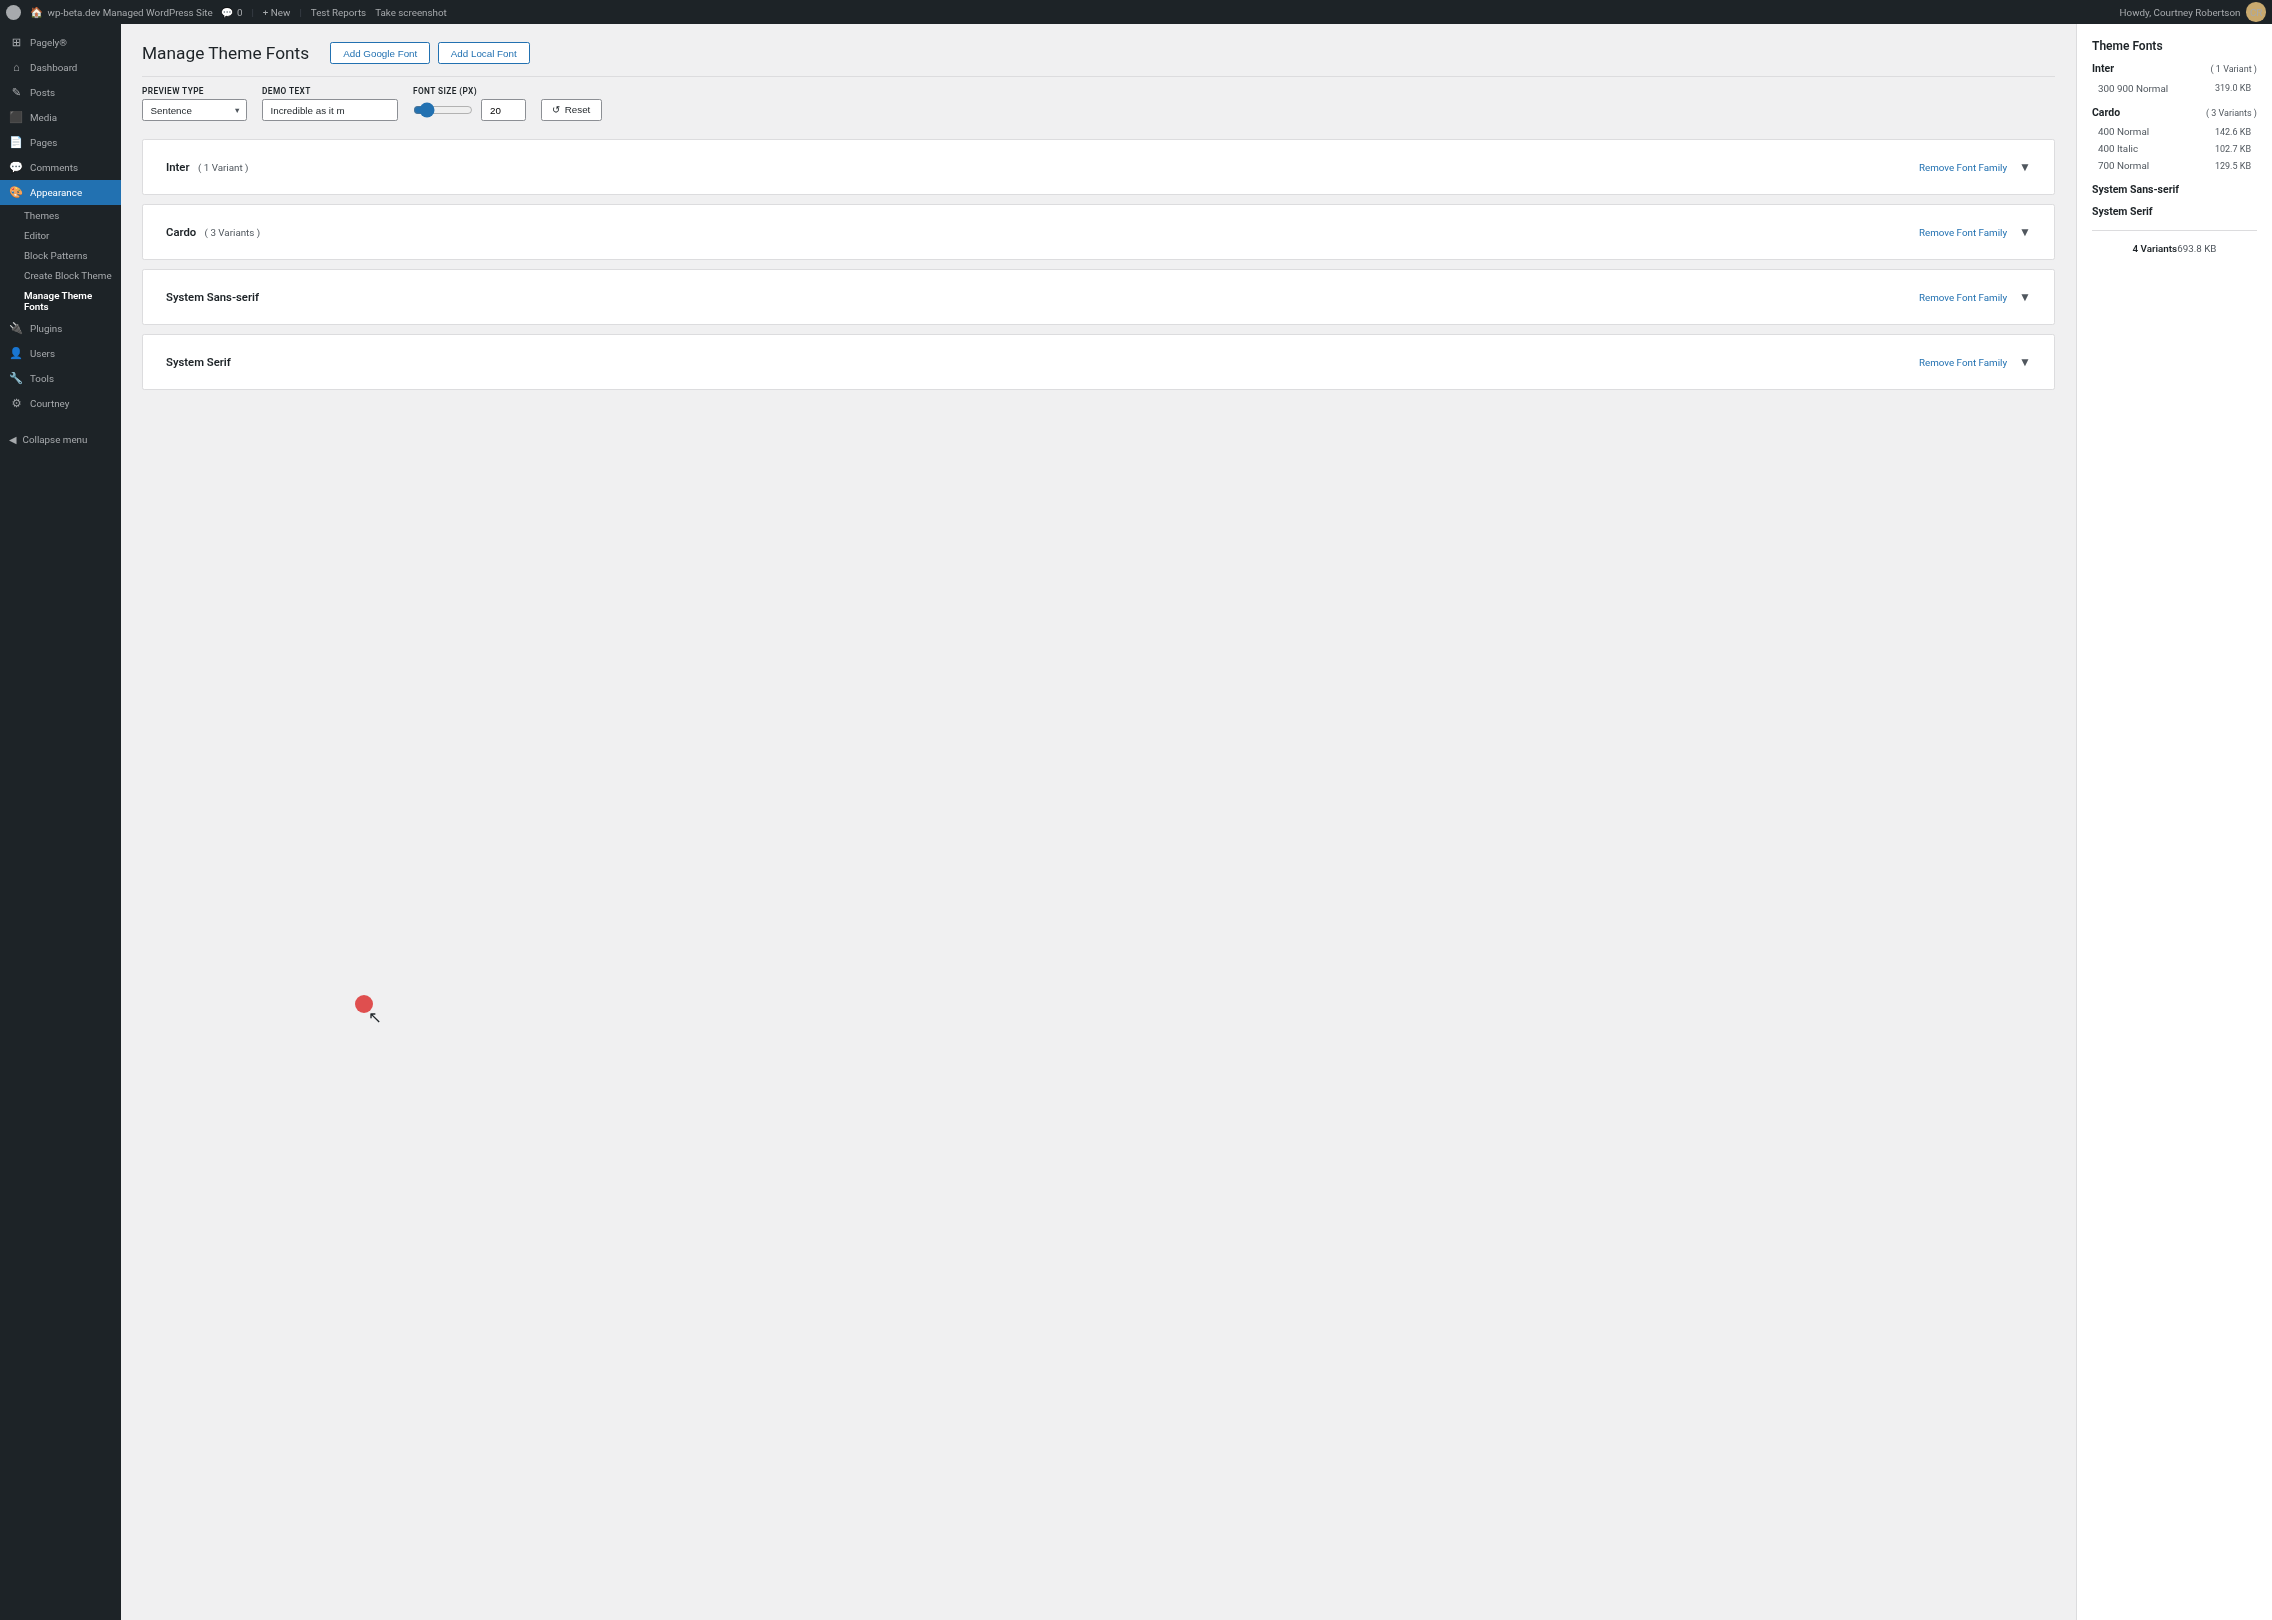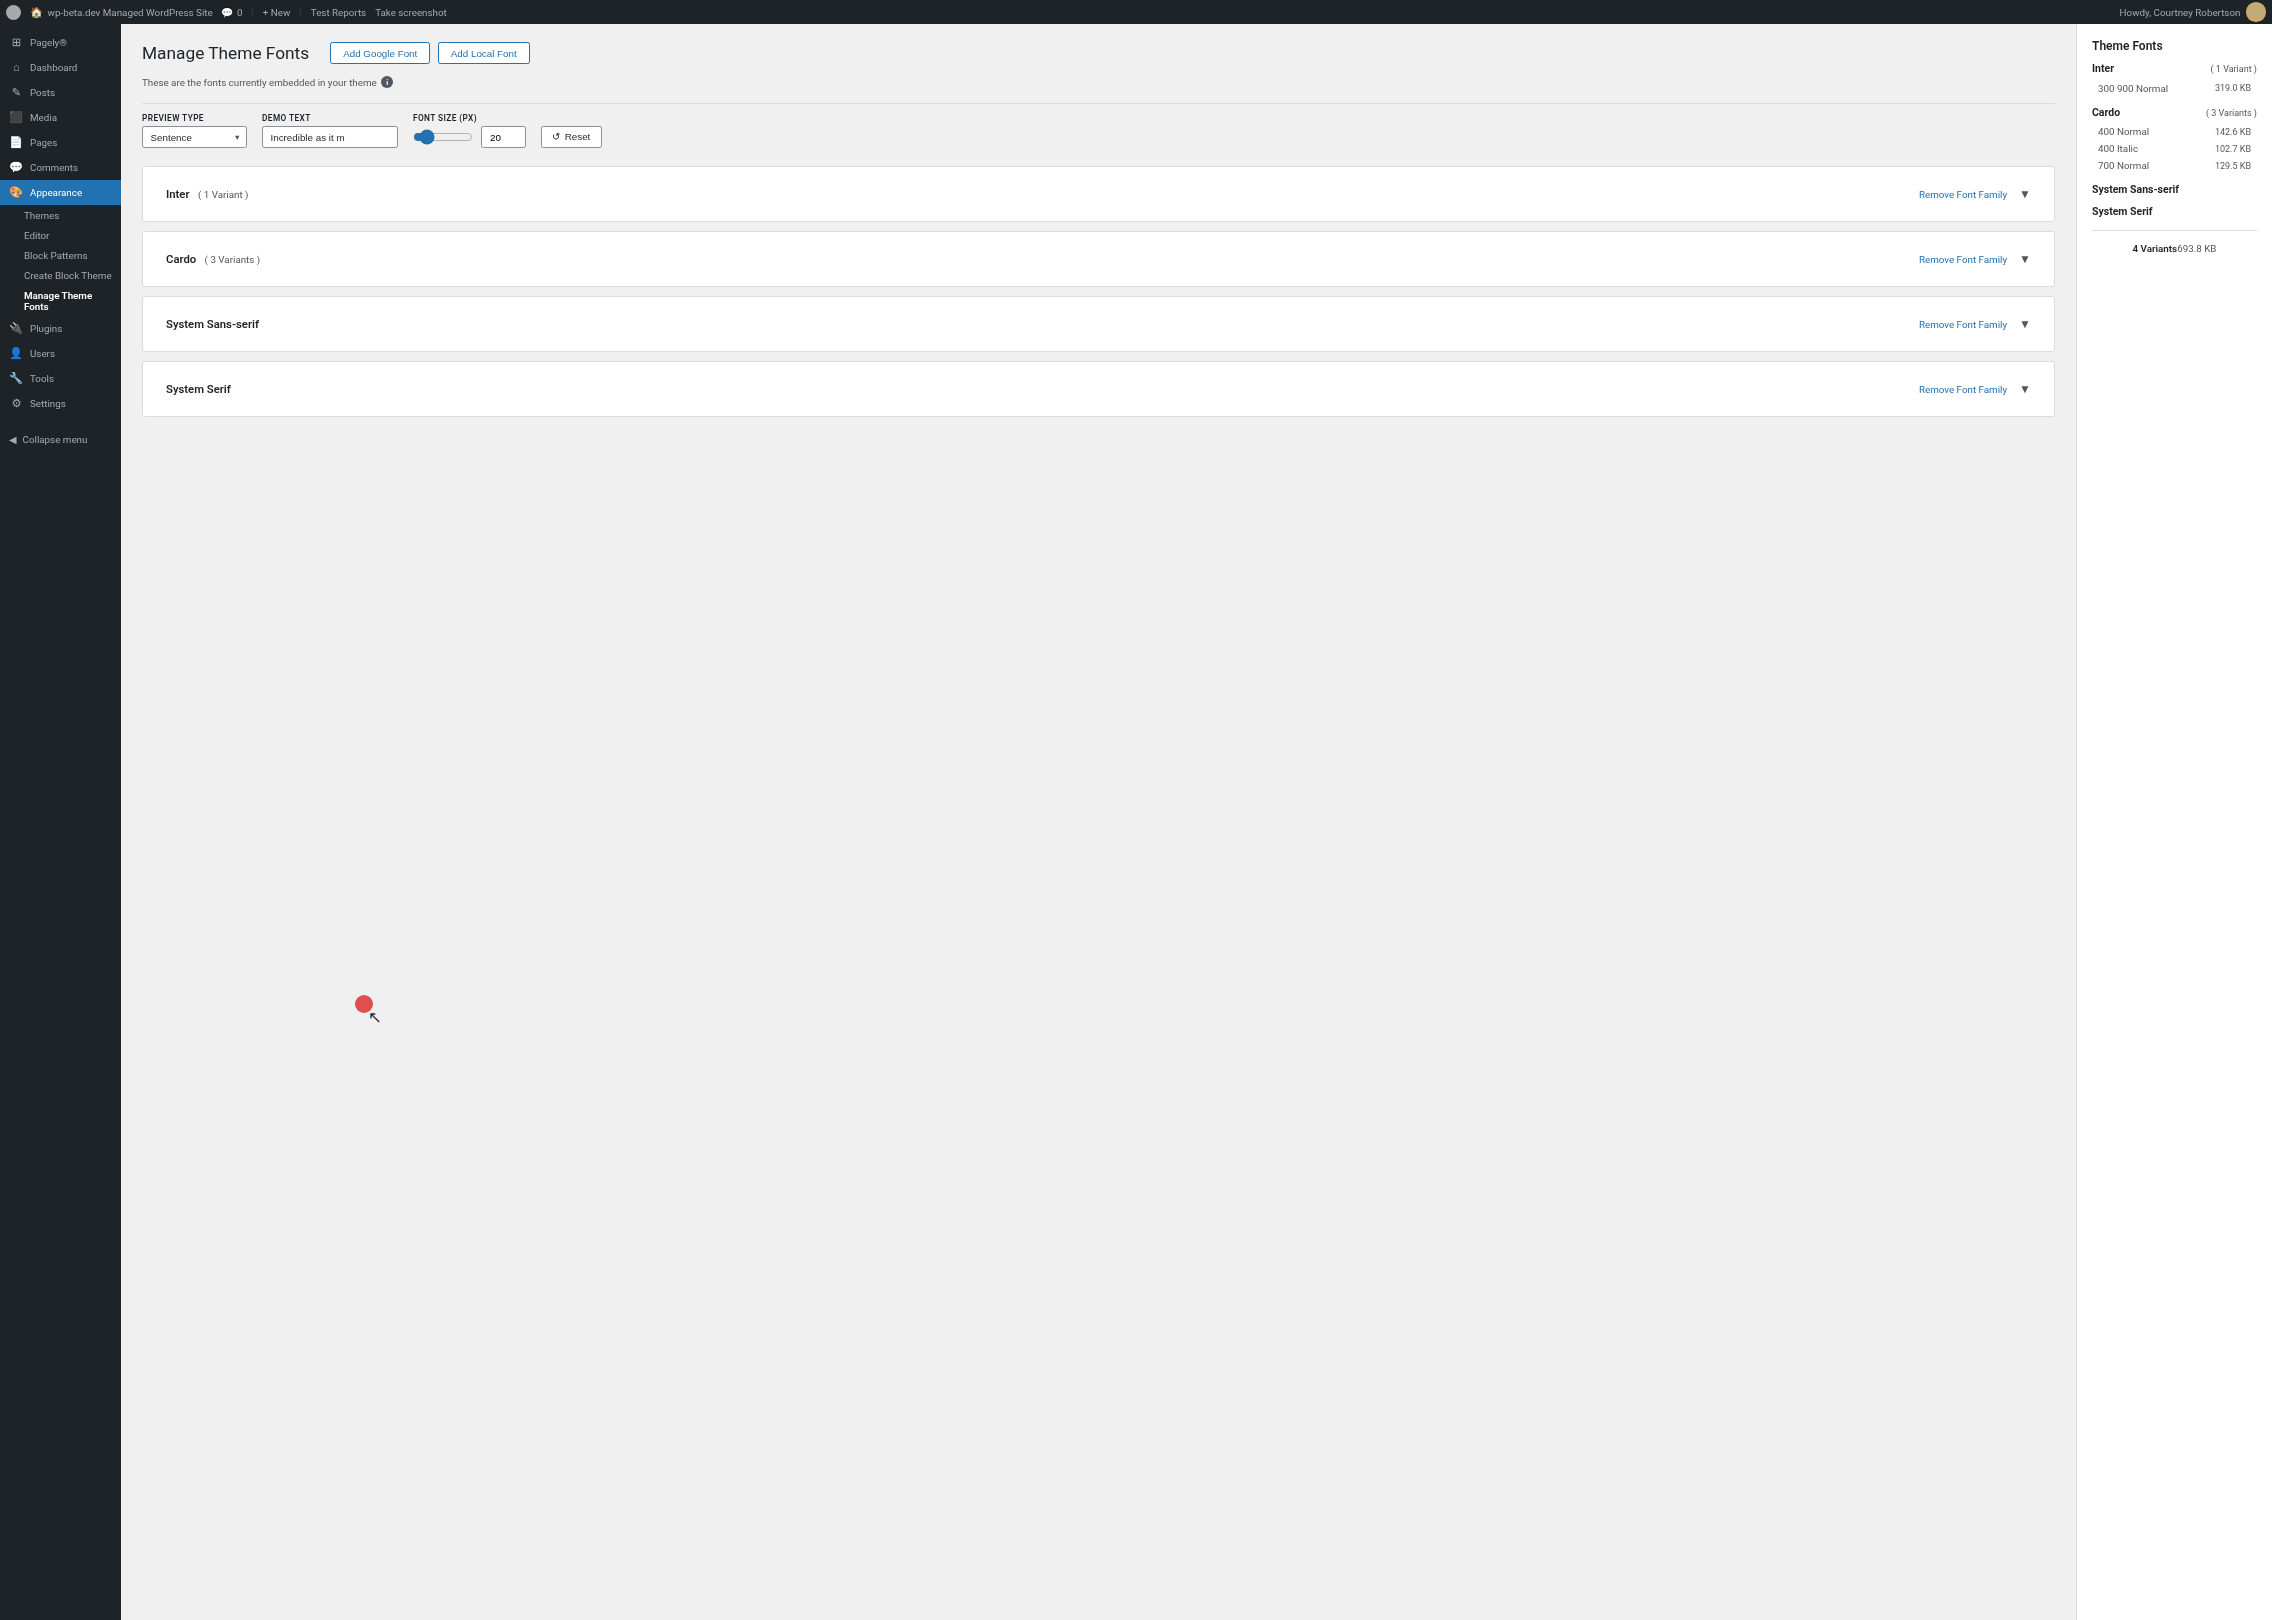--- a/index.html
+++ b/index.html
@@ -450,43 +450,39 @@
     <div class="sidebar-item">
       <span class="sidebar-icon">👤</span>
       <span>Users</span>
     </div>
     <div class="sidebar-item">
       <span class="sidebar-icon">🔧</span>
       <span>Tools</span>
     </div>
     <div class="sidebar-item">
       <span class="sidebar-icon">⚙</span>
-      <span>Settings</span>
+      <span>Courtney</span>
     </div>
 
     <div class="collapse-menu">
       <span>◀</span>
       <span>Collapse menu</span>
     </div>
   </div>
 
   <div class="main-content">
 
     <div class="page-header">
       <h1 class="page-title">Manage Theme Fonts</h1>
       <div class="header-buttons">
         <button class="btn-outline">Add Google Font</button>
         <button class="btn-outline">Add Local Font</button>
       </div>
     </div>
 
-    <div class="subtitle">
-      <span>These are the fonts currently embedded in your theme</span>
-      <span class="info-icon">i</span>
-    </div>
 
     <hr class="divider">
 
     <div class="controls-row">
       <div class="control-group">
         <label class="control-label">PREVIEW TYPE</label>
         <div class="select-wrapper">
           <select class="control-select">
             <option>Sentence</option>
             <option>Paragraph</option>

